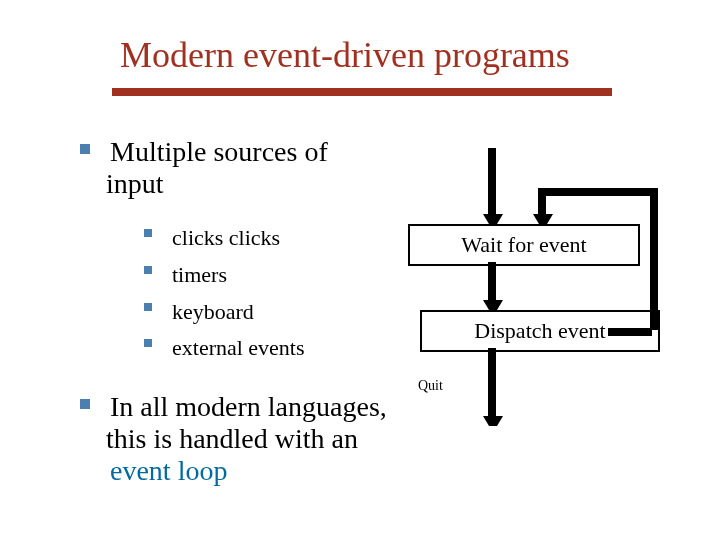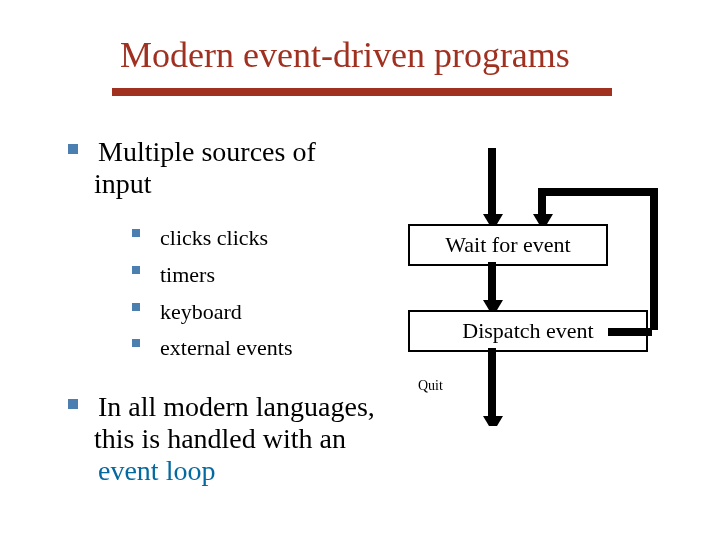--- a/index.html
+++ b/index.html
@@ -3,33 +3,33 @@
 <meta charset="utf-8">
 <style>
   * { box-sizing: border-box; margin: 0; padding: 4px; }
   html, body { width: 720px; height: 540px; background: #fff; font-family: "Times New Roman", Times, serif; color: #000; }
   .slide { position: relative; width: 720px; height: 540px; }
   .title-wrap { position: absolute; left: 104px; top: 18px; }
   .title { font-size: 36px; color: #a03020; white-space: nowrap; }
   .title-underline { position: absolute; left: 0; top: 62px; width: 500px; height: 2px; background: #a03020; }
 
   
-  .bullets { position: absolute; left: 52px; top: 120px; width: 330px; }
+  .bullets { position: absolute; left: 64px; top: 120px; width: 330px; }
   .b1 { position: relative; padding-left: 30px; font-size: 28px; line-height: 1.15; margin-bottom: 12px; }
   .b1 .sq { position: absolute; left: 4px; top: 12px; width: 10px; height: 10px; background: #4a7fb0; }
   .sub { position: relative; padding-left: 88px; font-size: 22px; line-height: 1.3; }
   .sub .sq { position: absolute; left: 64px; top: 9px; width: 7px; height: 7px; background: #4a7fb0; }
   .sub-group { margin: 6px 0 16px 0; }
   .red { color: #0369a1; }
 
   
   .diagram { position: absolute; left: 400px; top: 120px; width: 300px; height: 340px; }
   .box { position: absolute; border: 2px solid #000; text-align: center; font-size: 22px; padding: 6px 0; background: #fff; }
-  .box.wait { left: 0; top: 96px; width: 200px; }
-  .box.dispatch { left: 0; top: 182px; width: 240px; }
+  .box.wait { left: 0; top: 96px; width: 232px; }
+  .box.dispatch { left: 12px; top: 182px; width: 240px; }
   .quit-lbl { position: absolute; left: 6px; top: 246px; font-size: 14px; }
 
   
   .line { position: absolute; background: #000; }
   .arrowhead { position: absolute; width: 0; height: 0; }
   .arrowhead.down { border-left: 6px solid transparent; border-right: 6px solid transparent; border-top: 10px solid #000; }
 </style>
 </head>
 <body>
 

